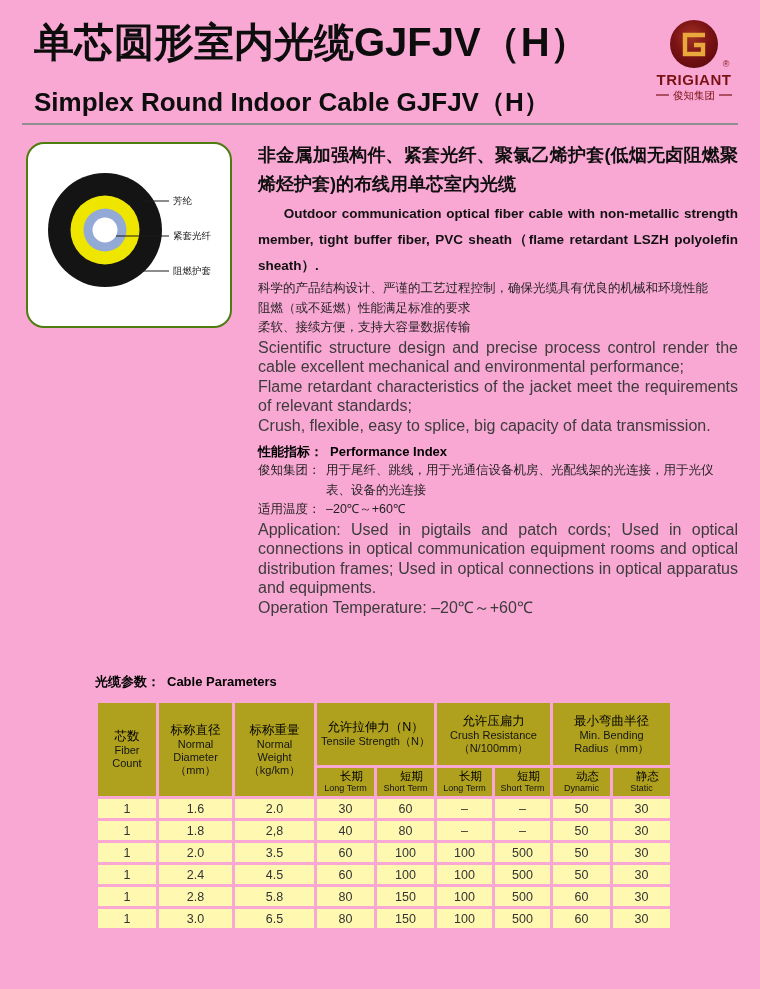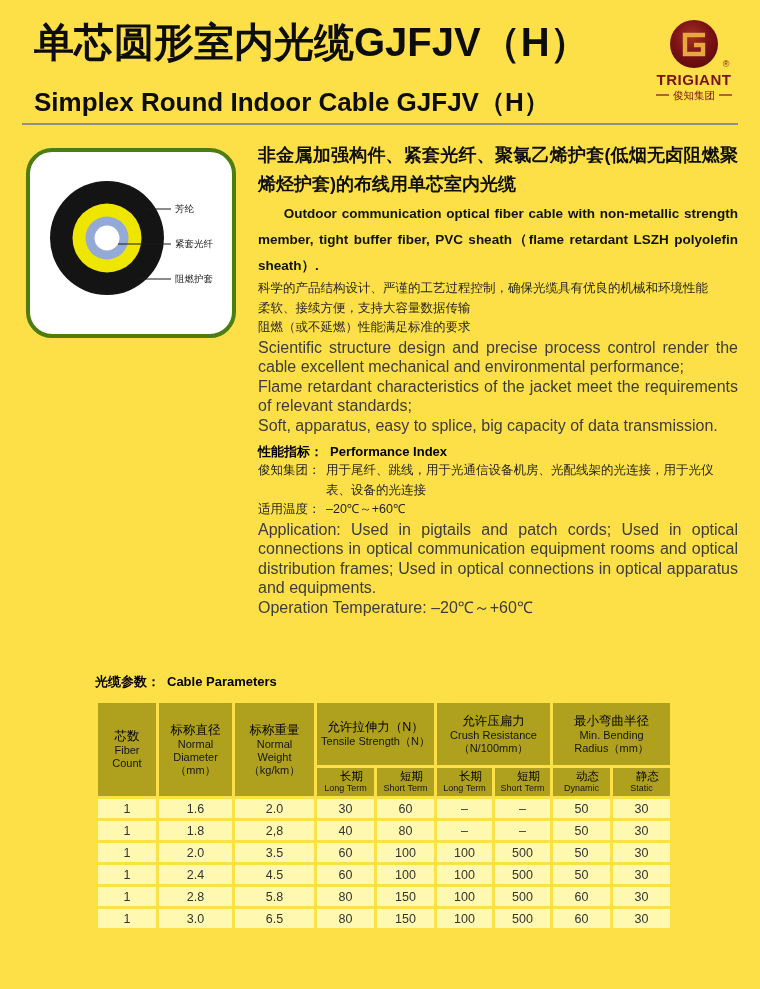--- a/index.html
+++ b/index.html
@@ -1,40 +1,39 @@
 <!DOCTYPE html>
 <html><head>
 <meta charset="utf-8">
 <style>
   html, body { margin: 0; padding: 0; }
   .page {
     position: relative;
     width: 760px;
     height: 989px;
-    background: #fde047;
+    background: #f9a8d4;
     font-family: "Liberation Sans", sans-serif;
     overflow: hidden;
   }
 
   
   .header { position: absolute; left: 34px; top: 18px; width: 600px; }
   .title-zh { font-size: 40px; font-weight: bold; color: #0d0d0d; line-height: 48px; letter-spacing: 0px; white-space: nowrap; }
   .title-en { font-size: 26px; font-weight: bold; color: #0d0d0d; line-height: 30px; margin-top: 21px; white-space: nowrap; }
   .divider { position: absolute; left: 22px; top: 123px; width: 716px; height: 2px; background: #8f8f8f; }
 
   .logo { position: absolute; left: 648px; top: 14px; width: 92px; height: 92px; }
 
   
   .product-box {
     position: absolute; left: 26px; top: 142px;
     width: 202px; height: 182px;
     background: #ffffff;
-    border: 4px solid #4d7c0f;
-    border-radius: 26px;
-    margin-top: 6px;
+    border: 2px solid #4d7c0f;
+    border-radius: 18px;
   }
   .diagram-label { font-size: 9.5px; fill: #1a1a1a; font-family: "Liberation Sans", sans-serif; }
 
   
   .right-col { position: absolute; left: 258px; top: 141px; width: 480px; color: #1f1f1f; }
   .intro-zh {
     font-size: 18px; font-weight: bold; color: #0f0f0f;
     line-height: 29px; text-align: justify;
   }
   .intro-en {
@@ -119,28 +118,28 @@
     </svg>
   </div>
 
   <div class="right-col">
     <div class="intro-zh">非金属加强构件、紧套光纤、聚氯乙烯护套(低烟无卤阻燃聚烯烃护套)的布线用单芯室内光缆</div>
     <div class="intro-en">Outdoor communication optical fiber cable with non-metallic strength member, tight buffer fiber, PVC sheath（flame retardant LSZH polyolefin sheath）.</div>
 
     <div>
 
     <div class="zh-line">科学的产品结构设计、严谨的工艺过程控制，确保光缆具有优良的机械和环境性能</div>
+        <div class="zh-line">阻燃（或不延燃）性能满足标准的要求</div>
         <div class="zh-line">柔软、接续方便，支持大容量数据传输</div>
-        <div class="zh-line">阻燃（或不延燃）性能满足标准的要求</div>
       </div>
     <div>
 
     <div class="en-line">Scientific structure design and precise process control render the cable excellent mechanical and environmental performance;</div>
         <div class="en-line">Flame retardant characteristics of the jacket meet the requirements of relevant standards;</div>
-        <div class="en-line">Soft, apparatus, easy to splice, big capacity of data transmission.</div>
+        <div class="en-line">Crush, flexible, easy to splice, big capacity of data transmission.</div>
       </div>
 
     <div class="sec-heading">
       <span class="zh-part">性能指标：</span><span class="en-part">Performance Index</span>
     </div>
     <div class="hang">
       <span class="lbl">俊知集团：</span>
       <span class="txt">用于尾纤、跳线，用于光通信设备机房、光配线架的光连接，用于光仪表、设备的光连接</span>
     </div>
     <div class="hang">

